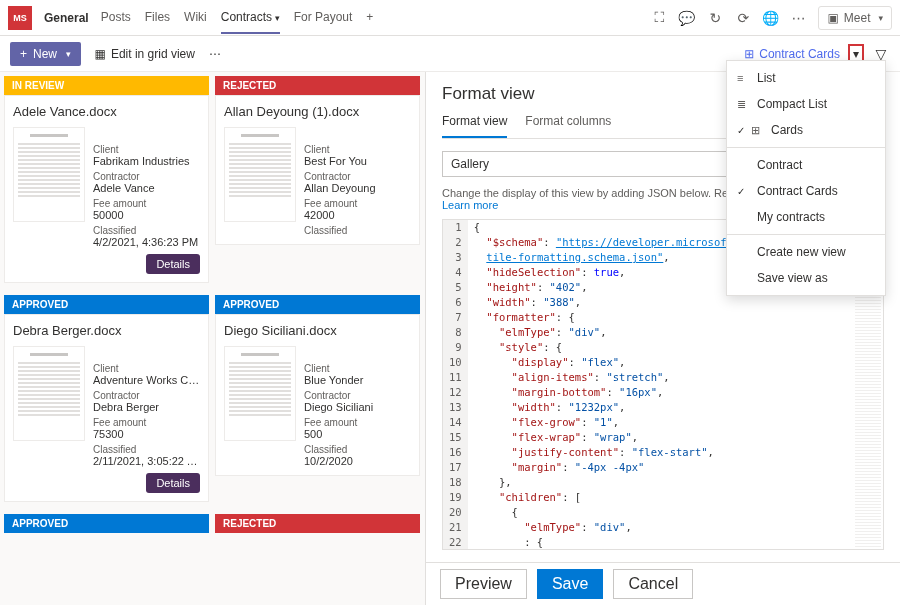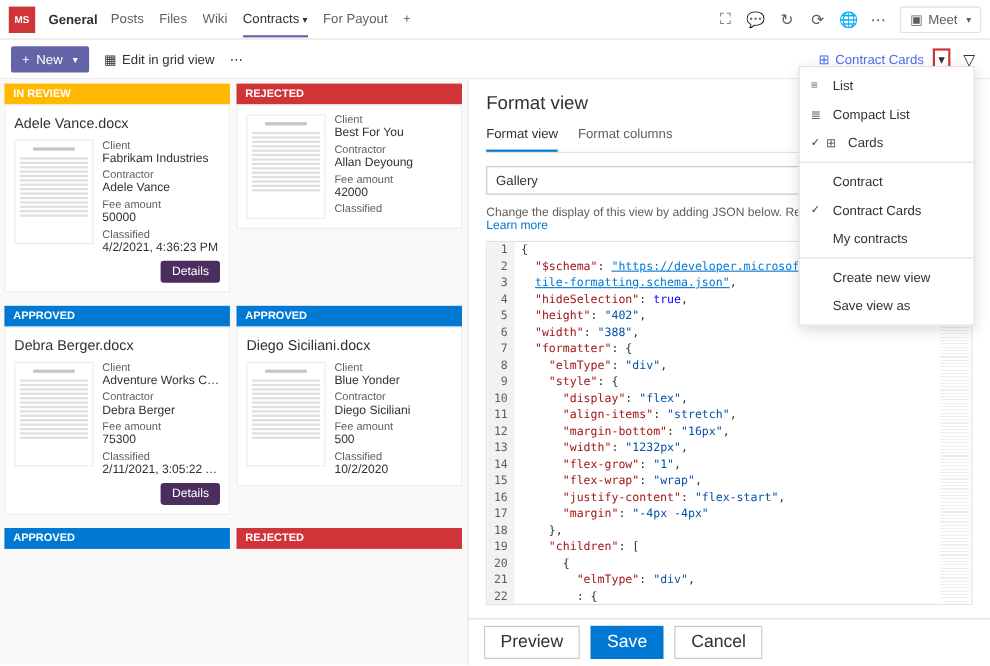--- a/index.html
+++ b/index.html
@@ -28,21 +28,21 @@
 .hdr-rejected { background: #d13438; }
 .hdr-approved { background: #0078d4; }
 .card { background: #fff; border: 1px solid #edebe9; padding: 8px; margin-bottom: 6px; }
 .card-title { font-size: 13px; font-weight: 400; margin-bottom: 8px; }
 .card-body { display: flex; gap: 8px; }
 .thumb { width: 72px; height: 95px; border: 1px solid #edebe9; background: #fff; padding: 4px; display: flex; flex-direction: column; gap: 2px; }
 .thumb-line { height: 2px; background: #e1dfdd; }
 .thumb-title { height: 3px; background: #c8c6c4; width: 60%; margin: 2px auto 4px; }
 .card-meta { flex: 1; font-size: 11px; overflow: hidden; }
 .meta-label { color: #605e5c; font-size: 10px; margin-top: 4px; }
-.meta-label:first-child { margin-top: 0; }
+.meta-label:first-child { margin-top: 17px; }
 .meta-value { color: #323130; white-space: nowrap; overflow: hidden; text-overflow: ellipsis; }
 .details-btn { background: #4b2e5d; color: #fff; border-radius: 3px; padding: 4px 10px; font-size: 11px; margin-left: auto; cursor: pointer; width: fit-content; margin-top: 6px; }
 .panel { flex: 1; border-left: 1px solid #e1dfdd; display: flex; flex-direction: column; overflow: hidden; }
 .panel-header { padding: 12px 16px 0; }
 .panel-title { font-size: 17px; font-weight: 400; margin-bottom: 10px; }
 .panel-tabs { display: flex; gap: 18px; border-bottom: 1px solid #e1dfdd; font-size: 12px; }
 .ptab { padding-bottom: 8px; cursor: pointer; color: #605e5c; }
 .ptab.active { color: #323130; border-bottom: 2px solid #0078d4; }
 .panel-body { padding: 12px 16px; flex: 1; overflow: hidden; display: flex; flex-direction: column; }
 .layout-label { font-size: 12px; margin-bottom: 6px; }
@@ -149,20 +149,21 @@
           <div class="meta-label">Classified</div>
               <div class="meta-value">4/2/2021, 4:36:23 PM</div>
         </div>
       </div>
           <div class="details-btn">Details</div>
         </div>
       </div>
       <div class="column">
         <div class="col-header hdr-rejected">REJECTED</div>
         <div class="card">
+          <div class="card-title">Allan Deyoung (1).docx</div>
       <div class="card-body">
         <div class="thumb">
               <div class="thumb-title"></div>
               <div class="thumb-line"></div>
               <div class="thumb-line"></div>
               <div class="thumb-line"></div>
               <div class="thumb-line"></div>
               <div class="thumb-line"></div>
               <div class="thumb-line"></div>
               <div class="thumb-line"></div>

